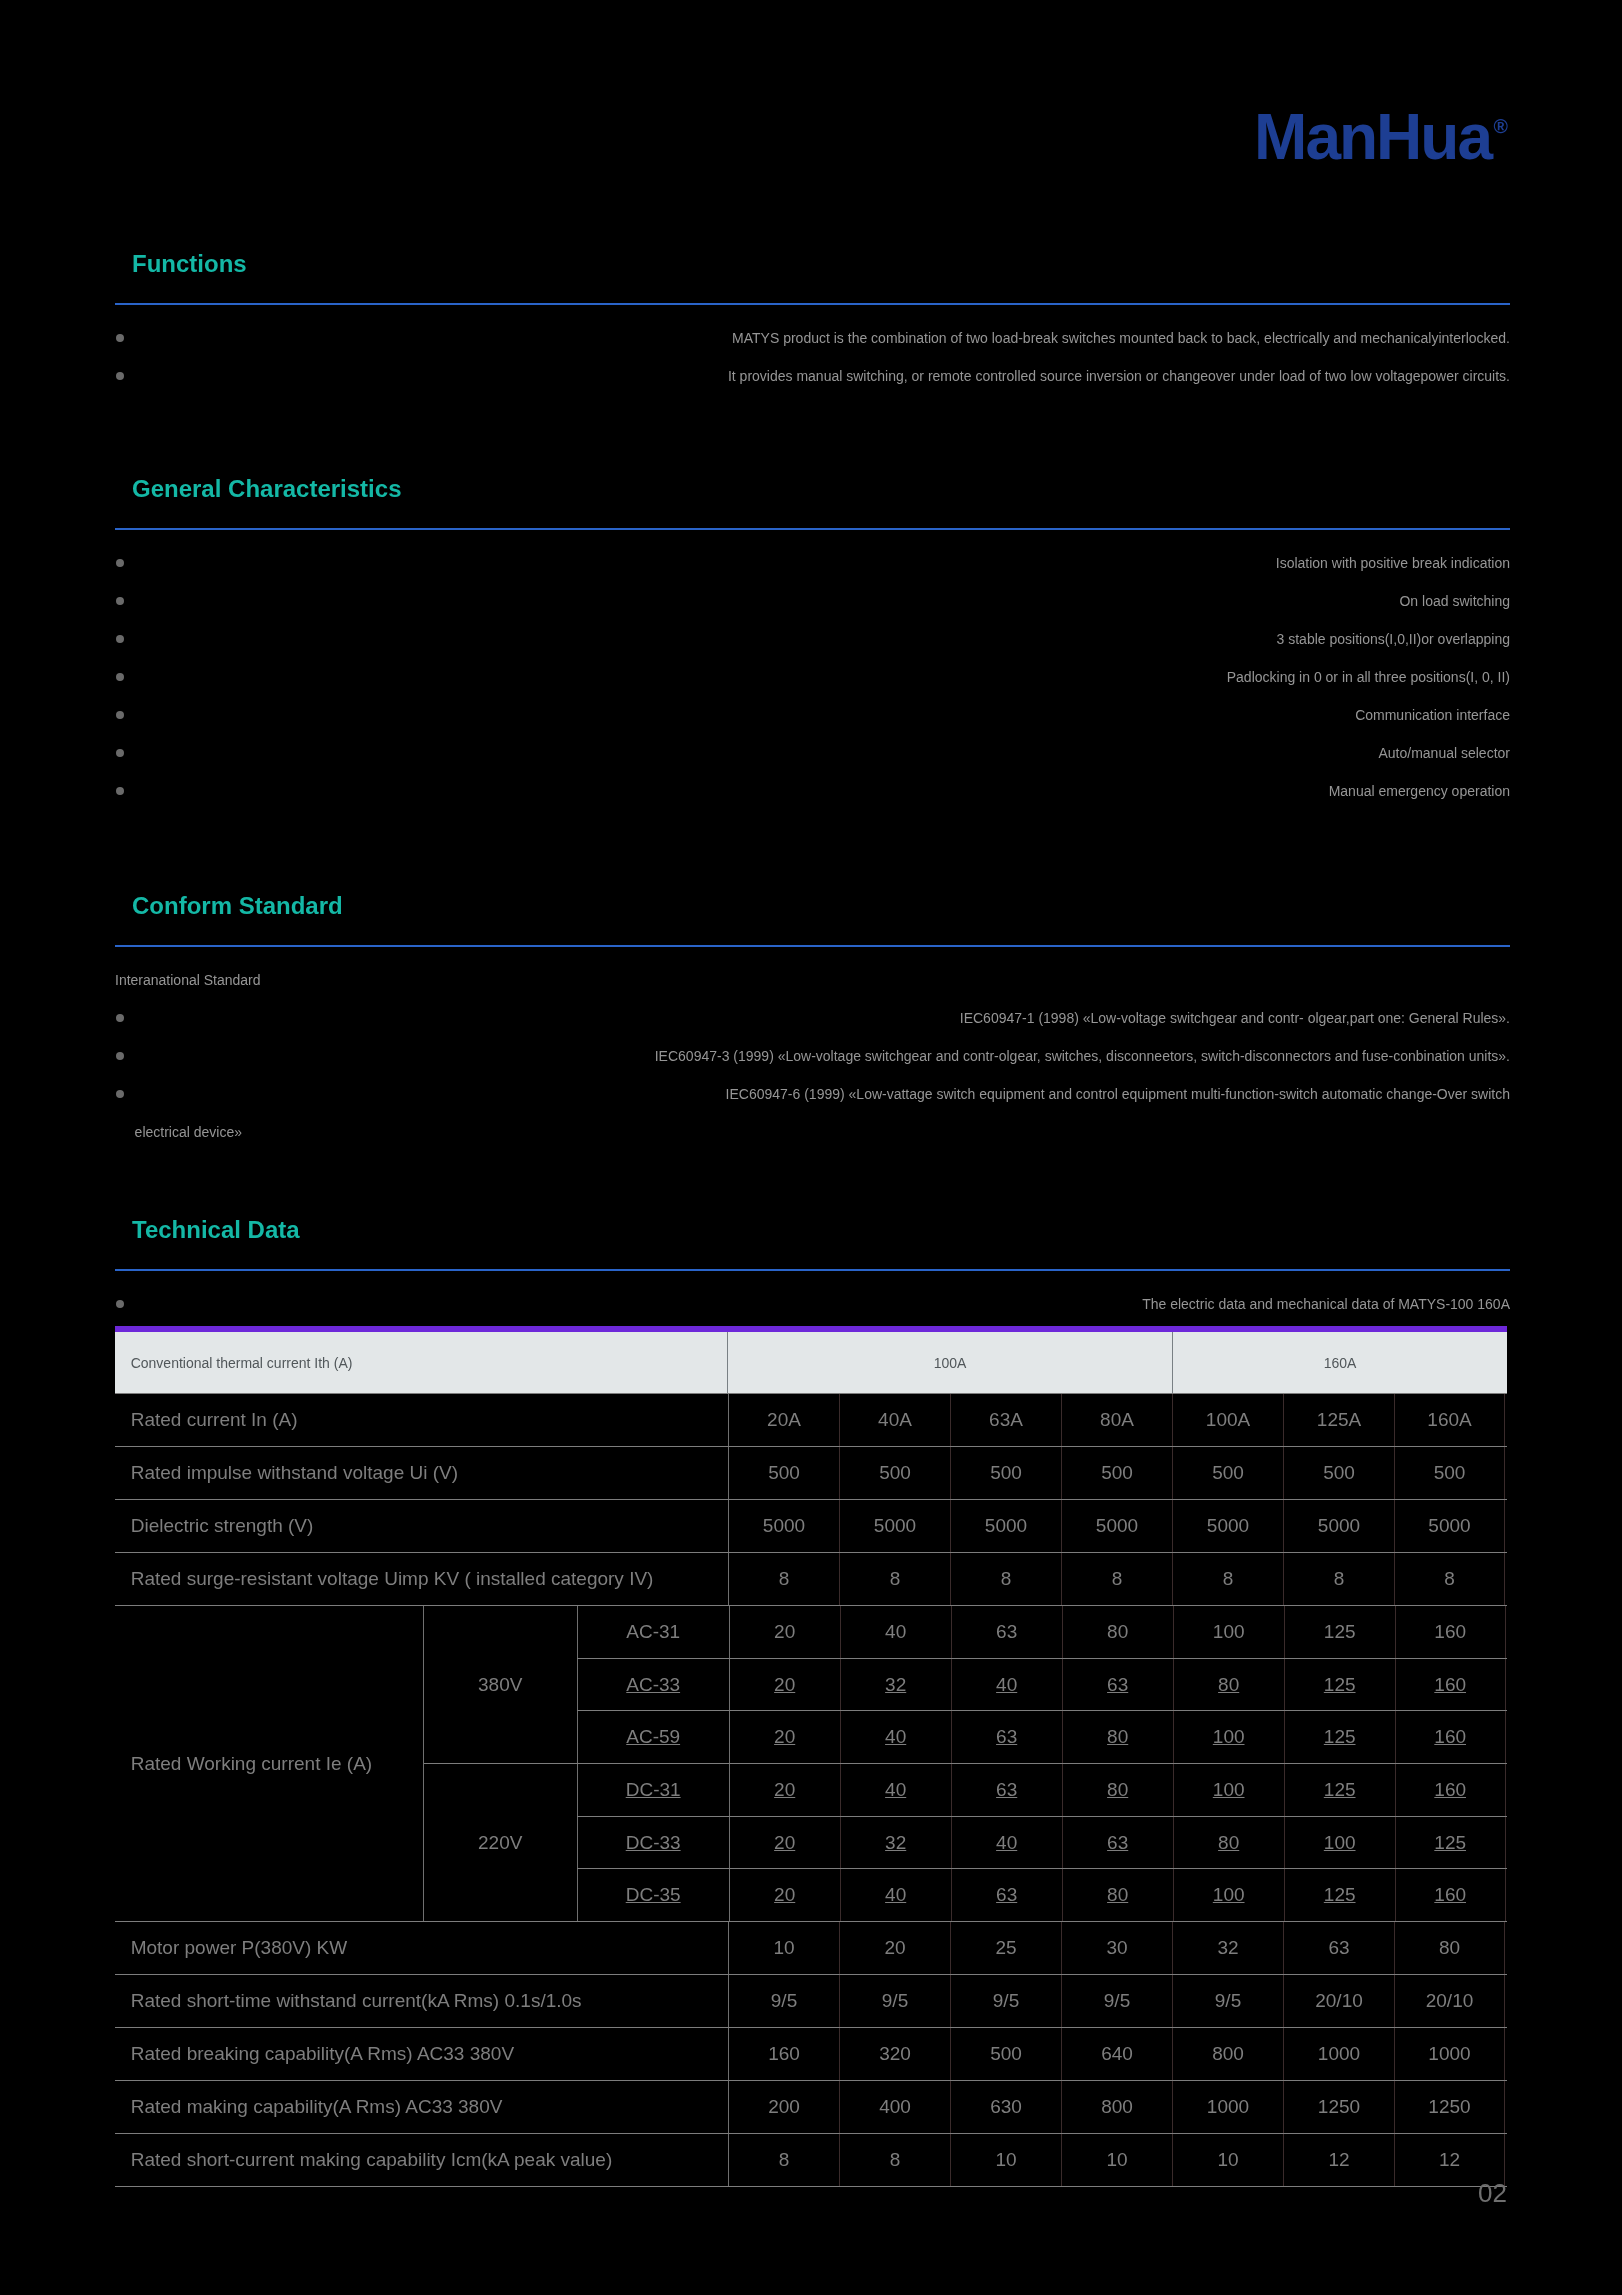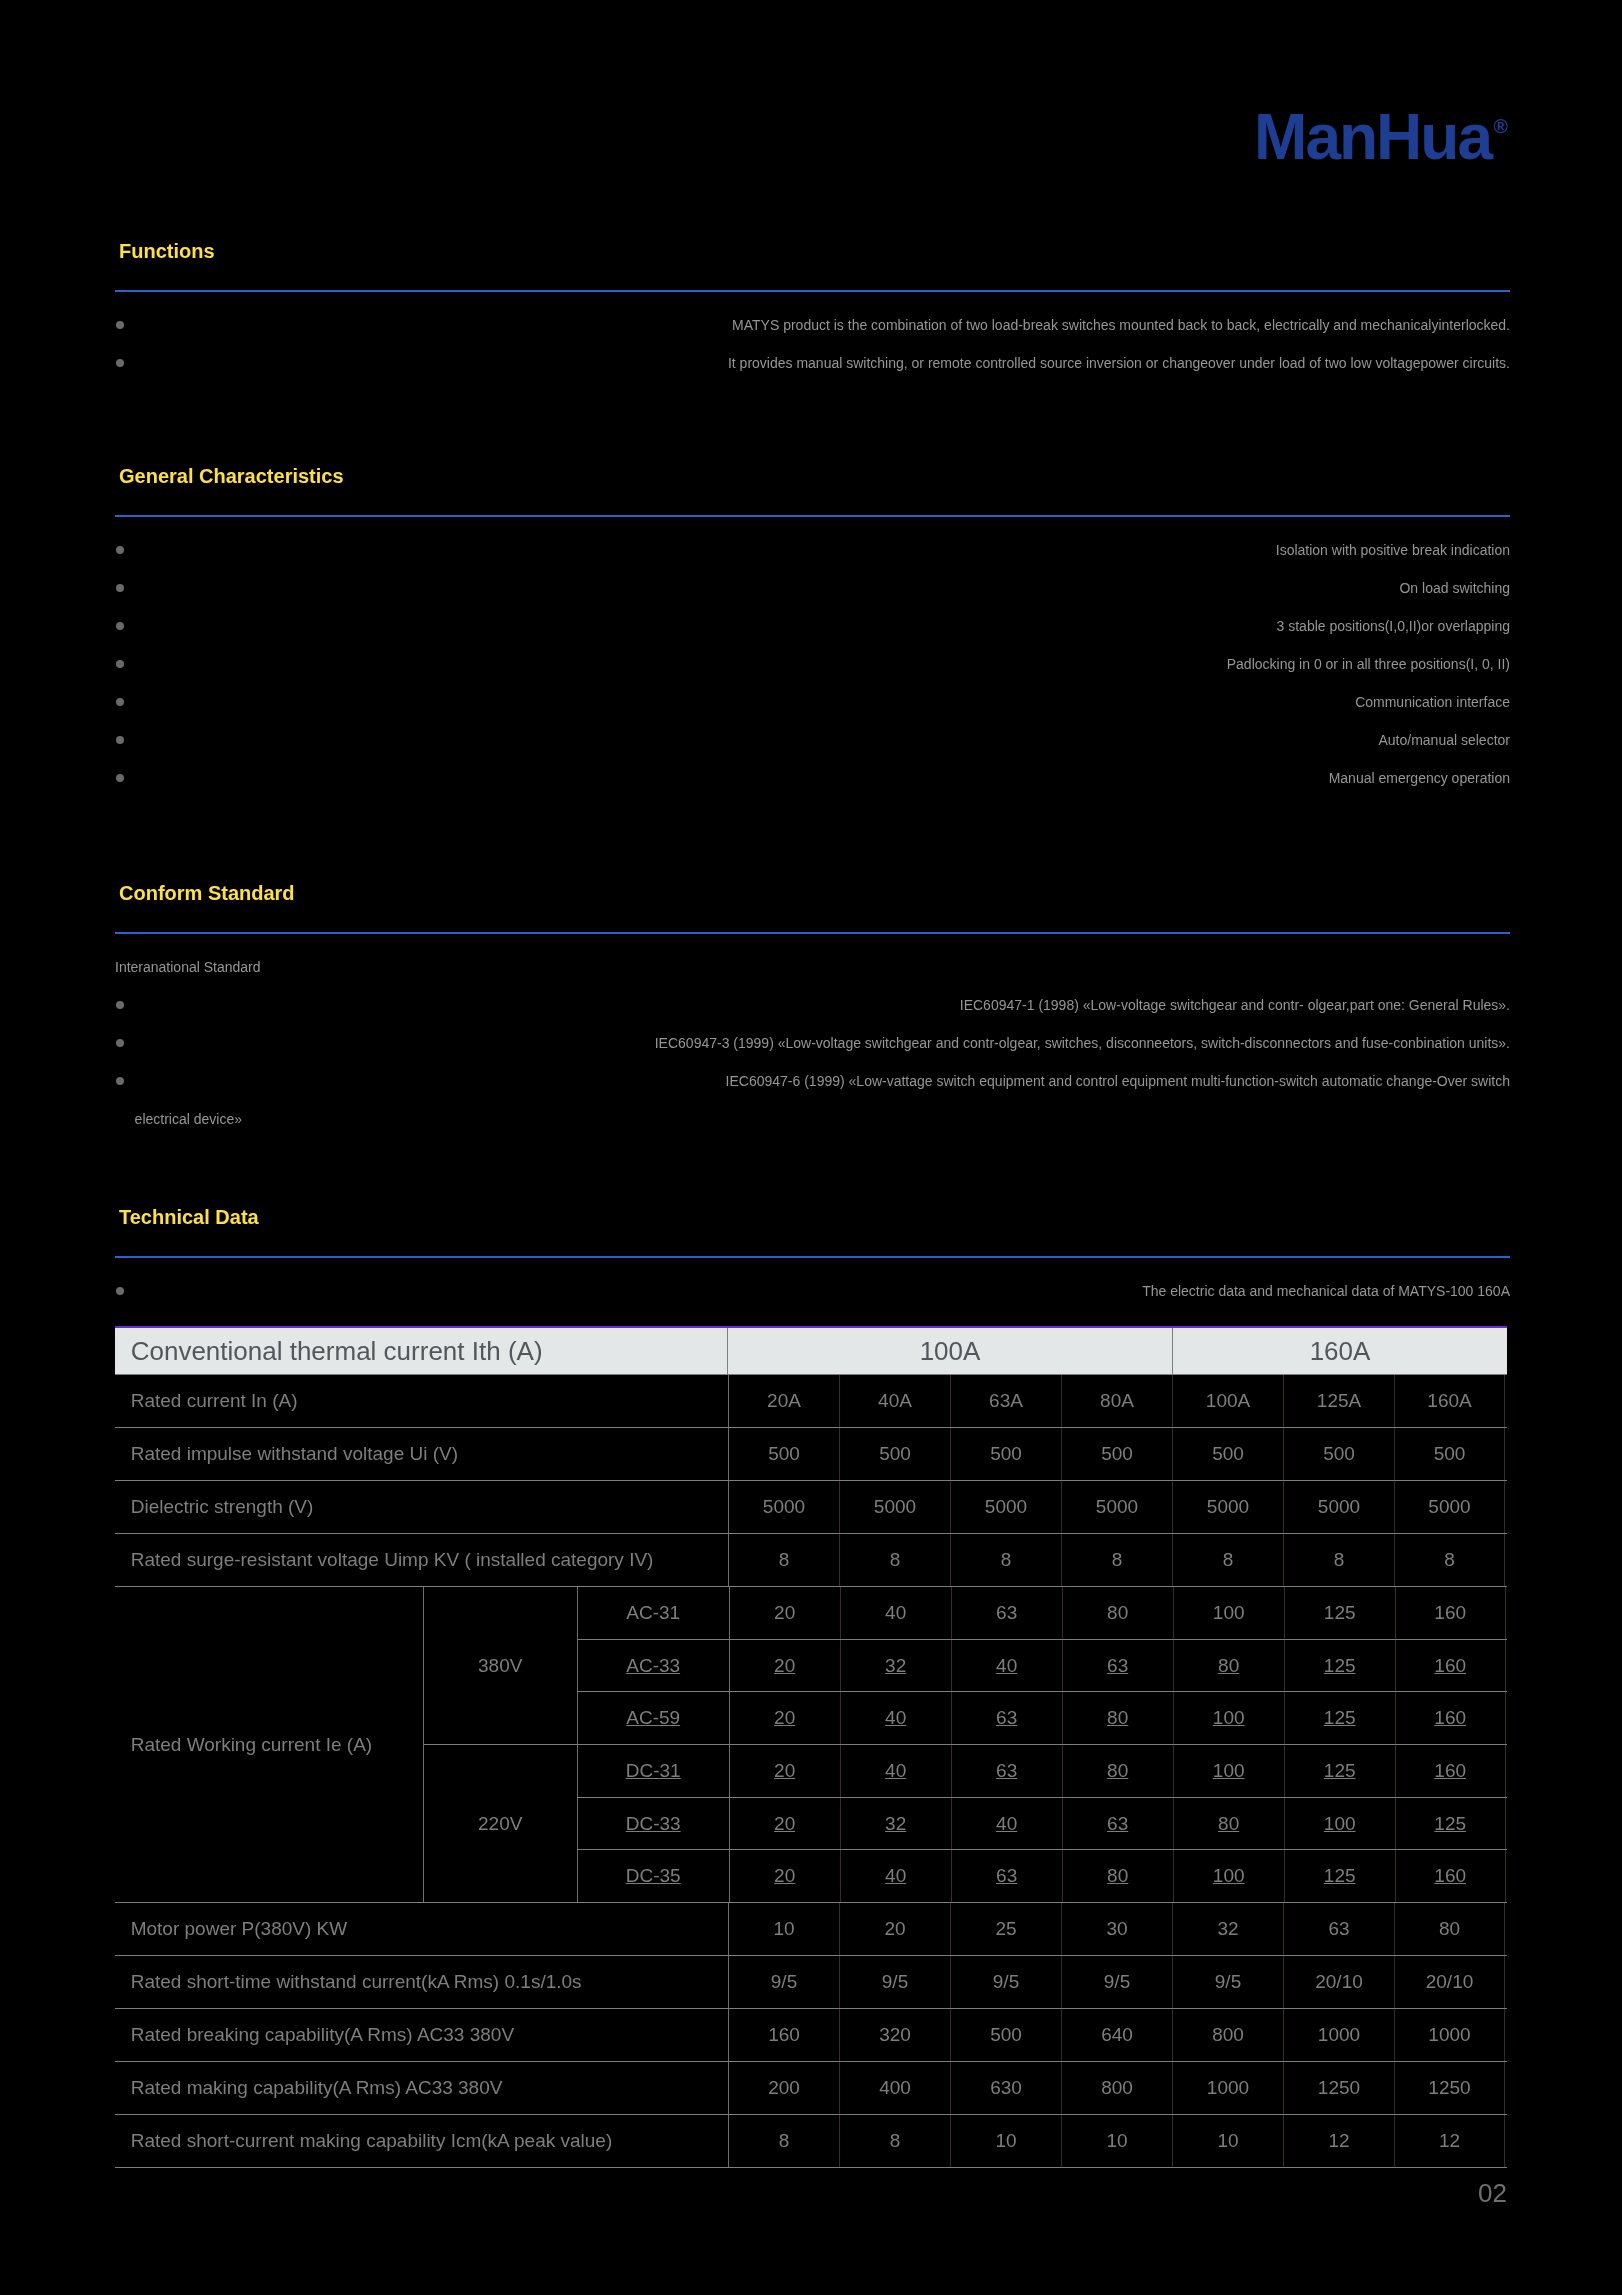--- a/index.html
+++ b/index.html
@@ -10,40 +10,40 @@
     font-family:"Liberation Sans", sans-serif;
   }
   .logo {
     position:absolute; top:105px; right:115px;
     font-size:64px; font-weight:bold; letter-spacing:-2px;
     color:#1d3e93; line-height:1;
   }
   .logo .reg { font-size:19.6px; letter-spacing:0; vertical-align:26px; margin-left:2.6px; }
 
   .sec { position:absolute; left:115px; width:1395px; }
-  .sec h2 { margin:4px; font-size:20px; line-height:34px; font-weight:bold; color:#fde047; }
+  .sec h2 { margin:17px; font-size:24px; line-height:34px; font-weight:bold; color:#14b8a6; }
   .rule { border-top:2px solid #2a64c9; margin-top:22px; height:0; }
   .bullets { list-style:none; margin:14.4px 0 0 0; padding:0; }
   .bullets li {
     display:flex; align-items:center; height:38px;
     font-size:14px; color:#969696; white-space:nowrap;justify-content:space-between;
   }
   .dot { width:7.9px; height:7.9px; border-radius:50%; background:#6a6a6a; margin:0 10.5px 0 1.3px; flex:none; }
   .bullets li.cont { padding-left:19.6px; }
 
   
   .table {
     position:absolute; left:115px; top:1326px; width:1392px;
     font-size:19px; color:#7e7e7e;
     border-bottom:1.3px solid #7d7d7d;
   }
   .table, .table * { box-sizing:border-box; }
   .thead {
-    display:flex; height:48px; background:#e3e7e8;
-    border-top:2px solid #6d28d9; color:#51575a; font-size:26px;
+    display:flex; height:67px; background:#e3e7e8;
+    border-top:6px solid #6d28d9; color:#51575a; font-size:14px;
   }
   .th { display:flex; align-items:center; }
   .th-label { width:613px; padding-left:15.7px; border-right:1.3px solid #798084; }
   .th-g1 { width:445px; justify-content:center; border-right:1.3px solid #798084; }
   .th-g2 { width:334px; justify-content:center; }
 
   .trow { display:flex; height:53px; border-top:1.3px solid #7d7d7d; }
   .tlabel { width:613px; display:flex; align-items:center; padding-left:15.7px; white-space:nowrap; }
   .tcell {
     width:111px; display:flex; align-items:center; justify-content:center;

